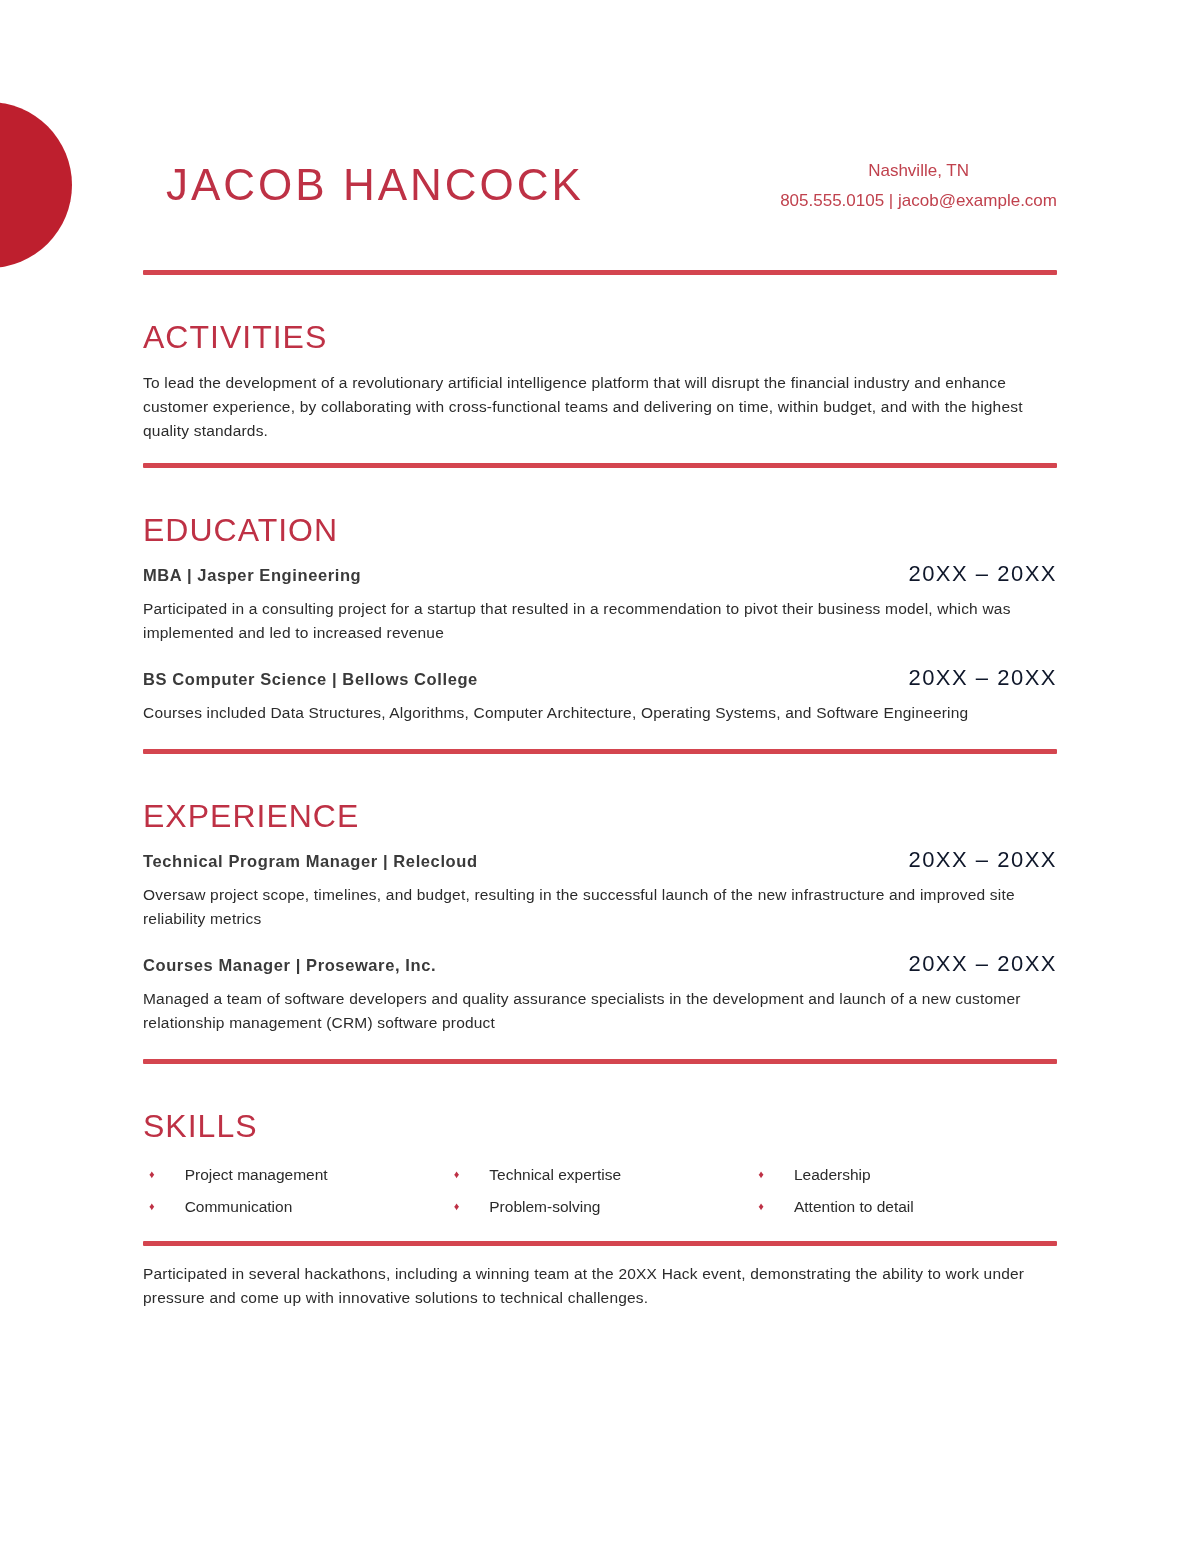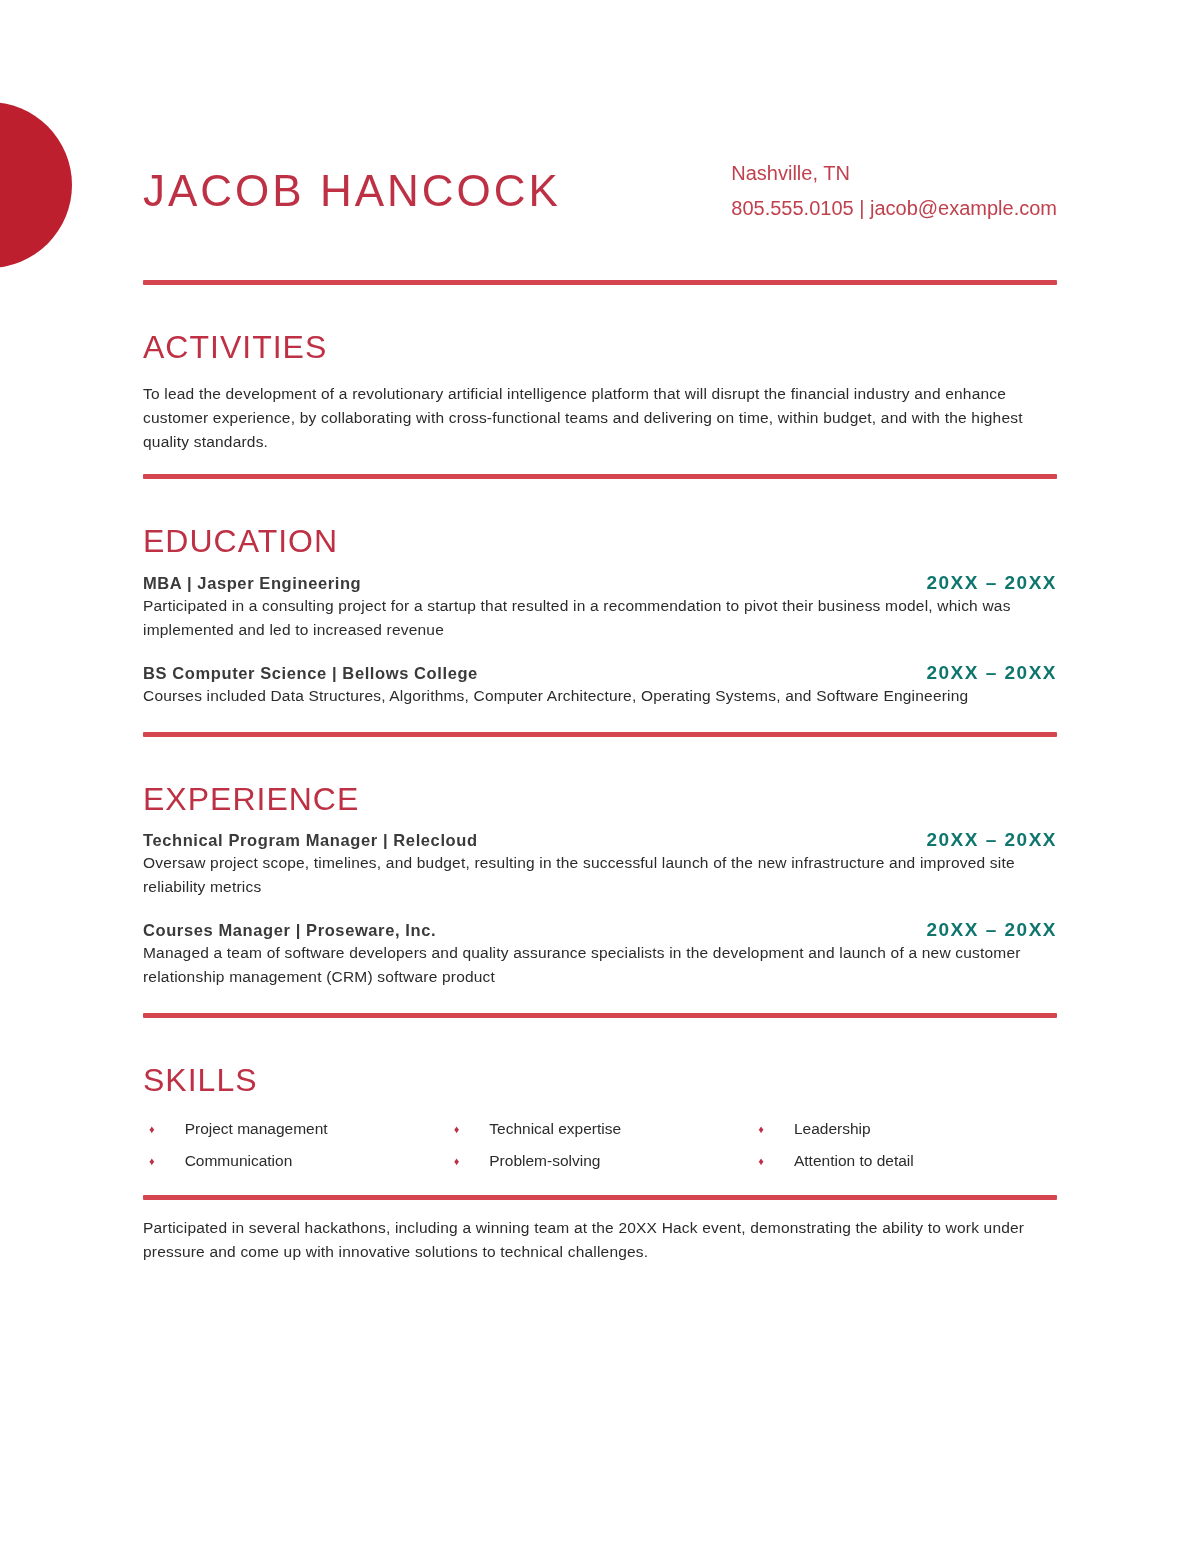--- a/index.html
+++ b/index.html
@@ -36,26 +36,27 @@
     justify-content:space-between;
     align-items:center;
   }
 
   h1.name {
     font-size:44px;
     font-weight:400;
     letter-spacing:3px;
     color:#BE3145;
     line-height:1.2;
+    margin-left:23px;
   }
 
   .contact {
-    text-align:left;
+    text-align:center;
     color:#C0414D;
-    font-size:20px;
+    font-size:17px;
     line-height:1.75;
   }
 
   .divider {
     height:5px;
     background:#D4454F;
     border-radius:1px;
   }
   .divider.d1 { margin-top:54px; }
   .divider.d2 { margin-top:20px; }
@@ -89,28 +90,29 @@
   .entry-head.first { margin-top:12px; }
 
   .entry-title {
     font-size:16.5px;
     font-weight:700;
     letter-spacing:0.6px;
     color:#3A3A3A;
   }
 
   .entry-dates {
-    font-size:19px;
-    font-weight:700;
+    font-size:22px;
+    font-weight:400;
     letter-spacing:1.5px;
-    color:#0f766e;
+    color:#0f172a;
     white-space:nowrap;
   }
 
   p.entry-desc {
+    margin-top:10px;
     font-size:15.5px;
     line-height:24px;
     color:#2B2B2B;
     letter-spacing:0.2px;
   }
 
   .skills-grid {
     margin-top:16px;
     display:grid;
     grid-template-columns:1fr 1fr 1fr;

